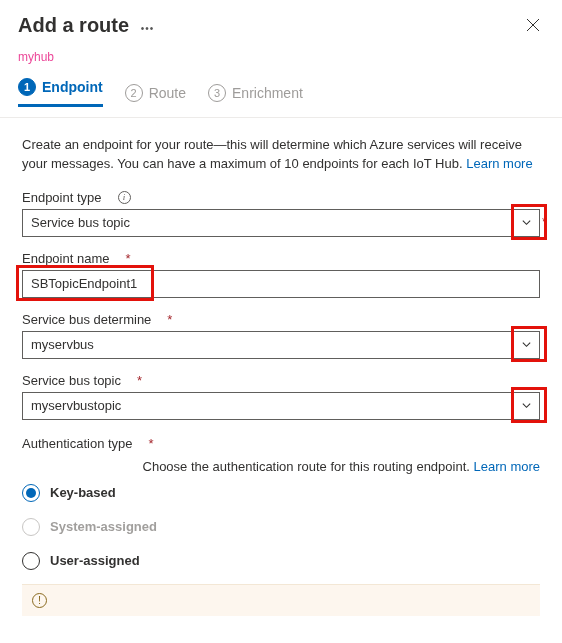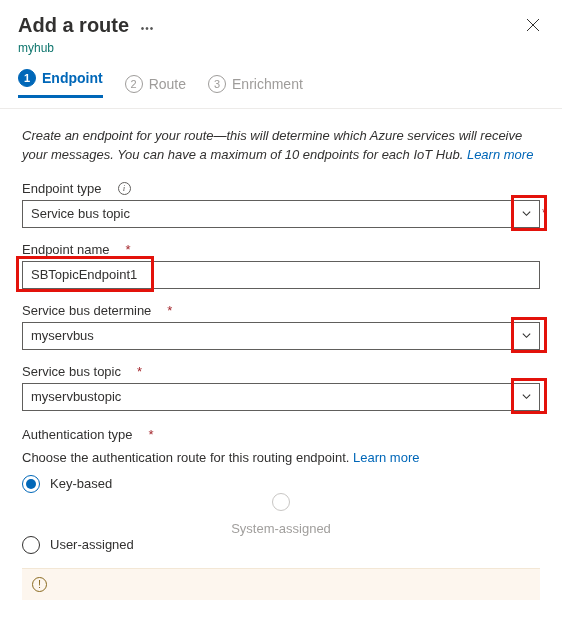--- a/index.html
+++ b/index.html
@@ -9,34 +9,34 @@
     font-size: 13px;
     color: #323130;
     width: 562px;
     background: #fff;
   }
   .panel { padding: 14px 18px 10px 18px; }
   .header { display: flex; align-items: flex-start; }
   .header-main { flex: 1; }
   .title { font-size: 20px; font-weight: 600; display: inline-block; }
   .more-dots { display: inline-block; margin-left: 8px; color: #555; letter-spacing: 1px; font-size: 10px; vertical-align: middle;}
-  .subtitle { font-size: 12px; color: #0f766e; margin-top: 4px; }
+  .subtitle { font-size: 12px; color: #ec4899; margin-top: 13px; }
   .close { font-size: 18px; color: #333; padding: 2px 4px; cursor: pointer; }
   .steps { display: flex; gap: 22px; margin-top: 14px; }
   .step { display: flex; align-items: center; gap: 6px; font-size: 14px; color: #9e9c9a; }
   .step.active { color: #0067b8; font-weight: 600; border-bottom: 3px solid #0067b8; padding-bottom: 8px;}
   .step-circle {
     width: 18px; height: 18px; border: 1px solid #9e9c9a; border-radius: 50%;
     display: inline-flex; align-items: center; justify-content: center;
     font-size: 11px; font-weight: 400;
   }
   .step.active .step-circle { background: #0067b8; border-color: #0067b8; color: #fff; font-weight:600; }
   .hr { height: 1px; background: #edebe9; margin: 0 0 0 0; }
   .content { padding: 18px 22px 10px 22px; }
-  .intro { font-size: 13px; line-height: 1.45; margin-bottom: 16px; font-style: italic; }
+  .intro { font-size: 13px; line-height: 1.45; margin-bottom: 16px; }
   .link { color: #0067b8; text-decoration: none; cursor: pointer; }
   .field { margin-bottom: 14px; }
   .field-label { font-size: 13px; margin-bottom: 4px; display: flex; align-items: center; gap: 16px;}
   .req { color: #a4262c; }
   .info-icon {
     width: 13px; height: 13px; border: 1px solid #605e5c; border-radius: 50%;
     display: inline-flex; align-items:center; justify-content:center;
     font-size: 9px; color: #605e5c; font-style: italic; font-family: serif;
   }
   .select-wrap { position: relative; }
@@ -52,32 +52,32 @@
   .chev {
     position: absolute; right: 0; top: 0; width: 28px; height: 28px;
     display: flex; align-items: center; justify-content: center;
     pointer-events: none;
   }
   .chev svg { width: 11px; height: 11px; stroke: #323130; stroke-width: 1.2; fill:none;}
   .redbox {
     position: absolute; border: 3px solid #e3120b; pointer-events: none;
   }
   .section-note { font-size: 13px; margin: 8px 0 10px 0; }
-  .radio-group { display: flex; flex-direction: column; gap: 0; margin-top: 10px; }
+  .radio-group { display: flex; flex-direction: column; gap: 16px; margin-top: 10px; font-weight: bold; }
   .radio { display: flex; align-items: center; gap: 10px; font-size: 13px; }
   .radio-circle {
     width: 18px; height: 18px; border-radius: 50%;
     display: inline-flex; align-items: center; justify-content: center;
     border: 1px solid #323130; background:#fff;
   }
   .radio.selected .radio-circle { border-color: #0067b8; }
   .radio.selected .radio-dot {
     width: 10px; height: 10px; border-radius: 50%; background: #0067b8;
   }
-  .radio.disabled { color: #a19f9d; flex-direction: column; }
+  .radio.disabled { color: #a19f9d; }
   .radio.disabled .radio-circle { border-color: #c8c6c4; }
   .banner {
     margin-top: 14px; padding: 8px 10px;
     background: #fdf6ee; border-top: 1px solid #f3e7d5;
     display: flex; align-items: center; gap: 8px; font-size: 12.5px;
   }
   .warn-icon {
     width: 15px; height: 15px; border: 1px solid #8a6a1f; border-radius: 50%;
     display:inline-flex; align-items:center; justify-content:center;
     color:#8a6a1f; font-size:11px; flex-shrink:0;
@@ -176,21 +176,21 @@
       <input class="select" readonly="" value="myservbustopic" style="">
       <span class="chev">
           <svg viewBox="0 0 12 12">
             <path d="M2 4 L6 8 L10 4"></path>
           </svg>
         </span>
       <div class="redbox" style="right:-7px; top:-5px; width:36px; height:36px;"></div>
     </div>
   </div>
 
-  <div class="field" style="margin-top:16px;">
+  <div class="field" style="margin-top:16px;text-align:right;">
     <div class="field-label">
       <span>Authentication type</span>
       <span class="req">*</span>
     </div>
     <div class="section-note">
       <span>Choose the authentication route for this routing endpoint. </span><a class="link">Learn more</a>
     </div>
     <div class="radio-group">
       <label class="radio selected">
         <span class="radio-circle">

